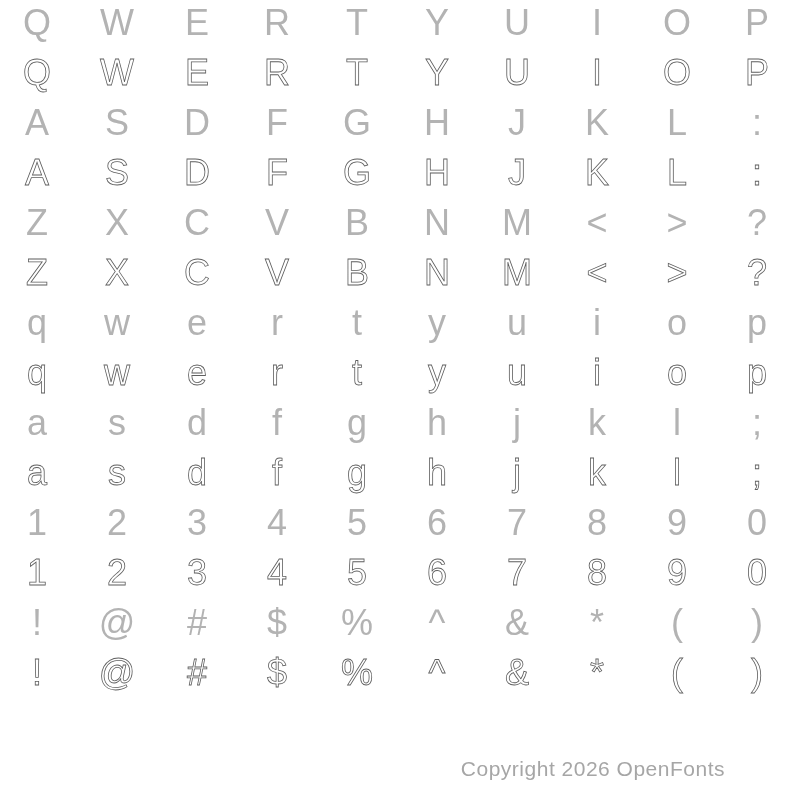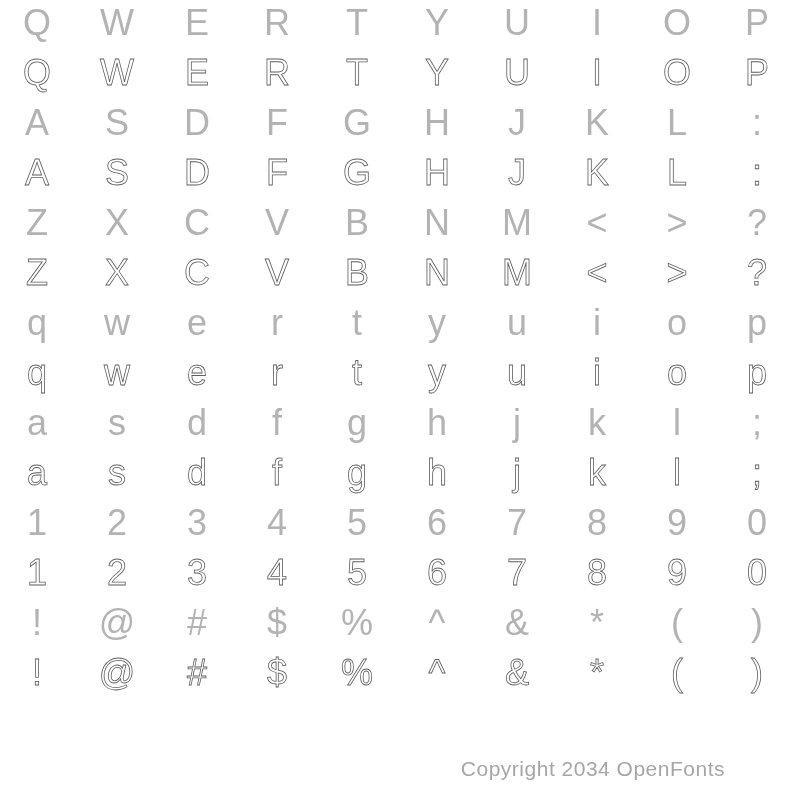--- a/index.html
+++ b/index.html
@@ -65,13 +65,13 @@
     <div class="glyph-row solid"><span class="glyph-cell">q</span><span class="glyph-cell">w</span><span class="glyph-cell">e</span><span class="glyph-cell">r</span><span class="glyph-cell">t</span><span class="glyph-cell">y</span><span class="glyph-cell">u</span><span class="glyph-cell">i</span><span class="glyph-cell">o</span><span class="glyph-cell">p</span></div>
     <div class="glyph-row outline"><span class="glyph-cell">q</span><span class="glyph-cell">w</span><span class="glyph-cell">e</span><span class="glyph-cell">r</span><span class="glyph-cell">t</span><span class="glyph-cell">y</span><span class="glyph-cell">u</span><span class="glyph-cell">i</span><span class="glyph-cell">o</span><span class="glyph-cell">p</span></div>
     <div class="glyph-row solid"><span class="glyph-cell">a</span><span class="glyph-cell">s</span><span class="glyph-cell">d</span><span class="glyph-cell">f</span><span class="glyph-cell">g</span><span class="glyph-cell">h</span><span class="glyph-cell">j</span><span class="glyph-cell">k</span><span class="glyph-cell">l</span><span class="glyph-cell">;</span></div>
     <div class="glyph-row outline"><span class="glyph-cell">a</span><span class="glyph-cell">s</span><span class="glyph-cell">d</span><span class="glyph-cell">f</span><span class="glyph-cell">g</span><span class="glyph-cell">h</span><span class="glyph-cell">j</span><span class="glyph-cell">k</span><span class="glyph-cell">l</span><span class="glyph-cell">;</span></div>
     <div class="glyph-row solid"><span class="glyph-cell">1</span><span class="glyph-cell">2</span><span class="glyph-cell">3</span><span class="glyph-cell">4</span><span class="glyph-cell">5</span><span class="glyph-cell">6</span><span class="glyph-cell">7</span><span class="glyph-cell">8</span><span class="glyph-cell">9</span><span class="glyph-cell">0</span></div>
     <div class="glyph-row outline"><span class="glyph-cell">1</span><span class="glyph-cell">2</span><span class="glyph-cell">3</span><span class="glyph-cell">4</span><span class="glyph-cell">5</span><span class="glyph-cell">6</span><span class="glyph-cell">7</span><span class="glyph-cell">8</span><span class="glyph-cell">9</span><span class="glyph-cell">0</span></div>
     <div class="glyph-row solid"><span class="glyph-cell">!</span><span class="glyph-cell">@</span><span class="glyph-cell">#</span><span class="glyph-cell">$</span><span class="glyph-cell">%</span><span class="glyph-cell">^</span><span class="glyph-cell">&amp;</span><span class="glyph-cell">*</span><span class="glyph-cell">(</span><span class="glyph-cell">)</span></div>
     <div class="glyph-row outline"><span class="glyph-cell">!</span><span class="glyph-cell">@</span><span class="glyph-cell">#</span><span class="glyph-cell">$</span><span class="glyph-cell">%</span><span class="glyph-cell">^</span><span class="glyph-cell">&amp;</span><span class="glyph-cell">*</span><span class="glyph-cell">(</span><span class="glyph-cell">)</span></div>
   </div>
 
-<div class="footer-copyright">Copyright 2034 OpenFonts</div>
+<div class="footer-copyright">Copyright 2026 OpenFonts</div>
 
 </body></html>

